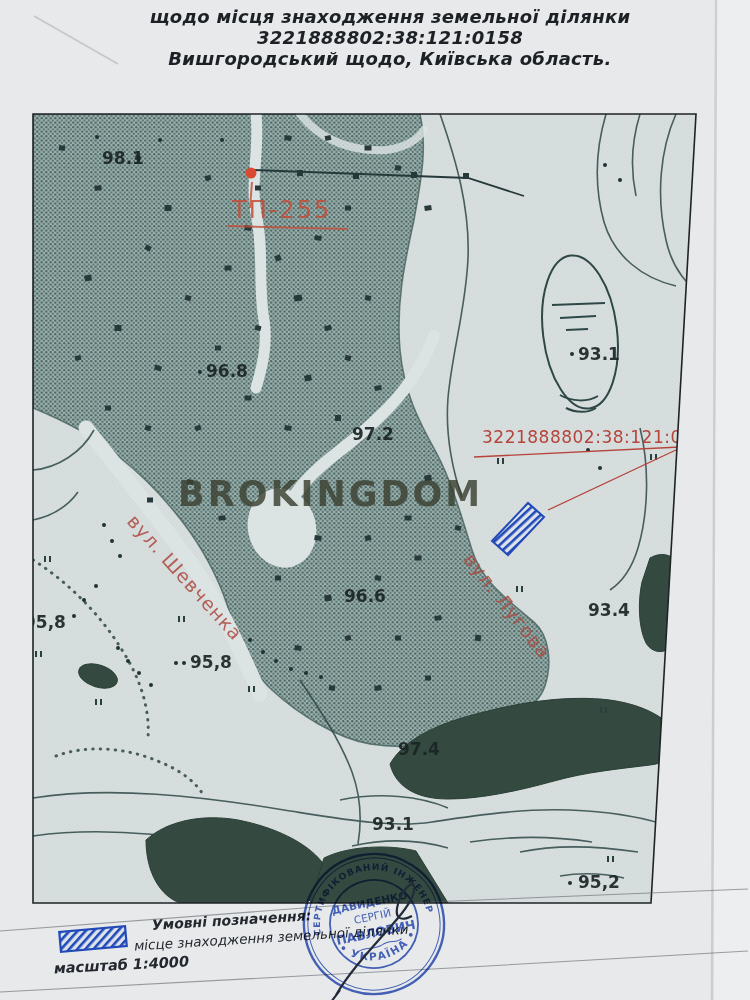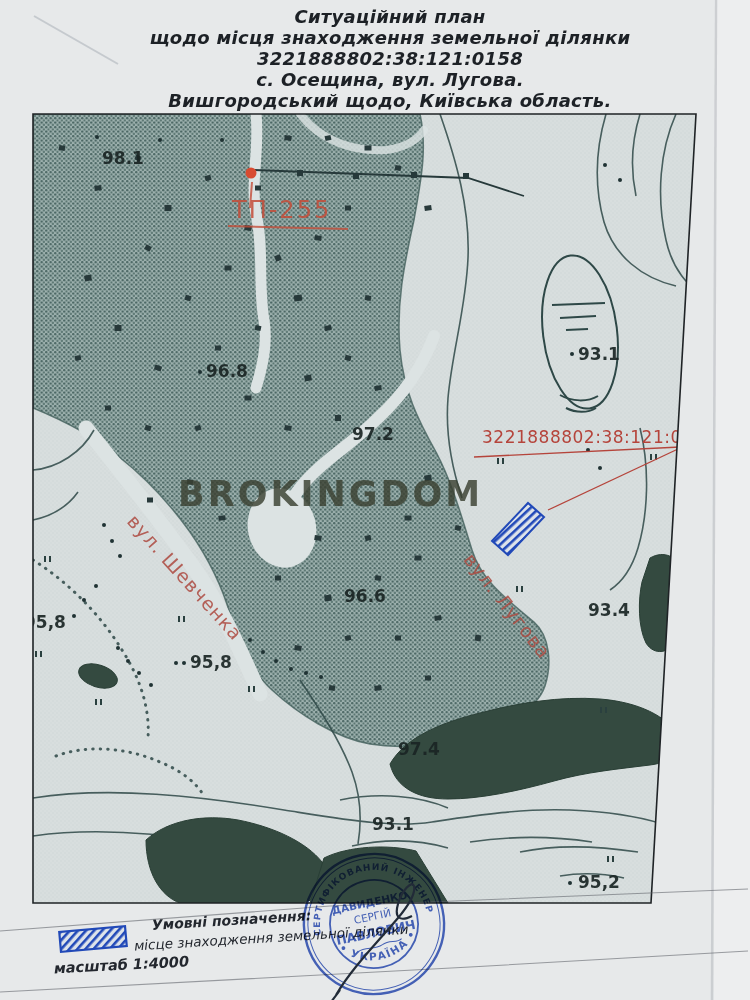--- a/index.html
+++ b/index.html
@@ -22,24 +22,22 @@
   .red-t{fill:#b5443b;font-family:"DejaVu Sans",sans-serif;}
   .stamp-t{fill:#3b5cc0;font-family:"DejaVu Sans",sans-serif;}
   .legend-t{fill:#23272e;font-family:"DejaVu Sans",sans-serif;font-style:italic;}
 </style>
 </head>
 <body>
 
 <div class="page">
 
   <div class="header">
-    <p>Ситуаційний план</p>
     <p>щодо місця знаходження земельної ділянки</p>
     <p>3221888802:38:121:0158</p>
-    <p>с. Осещина, вул. Лугова.</p>
     <p>Вишгородський щодо, Київська область.</p>
   </div>
 
   <svg width="750" height="1000" viewBox="0 0 750 1000">
     <defs>
       <pattern id="pLight" width="4" height="4" patternUnits="userSpaceOnUse">
         <rect width="4" height="4" fill="#d8dede"></rect>
         <circle cx="1" cy="1" r="0.7" fill="#c8d1d1"></circle>
         <circle cx="3" cy="3" r="0.7" fill="#ced6d6"></circle>
       </pattern>

